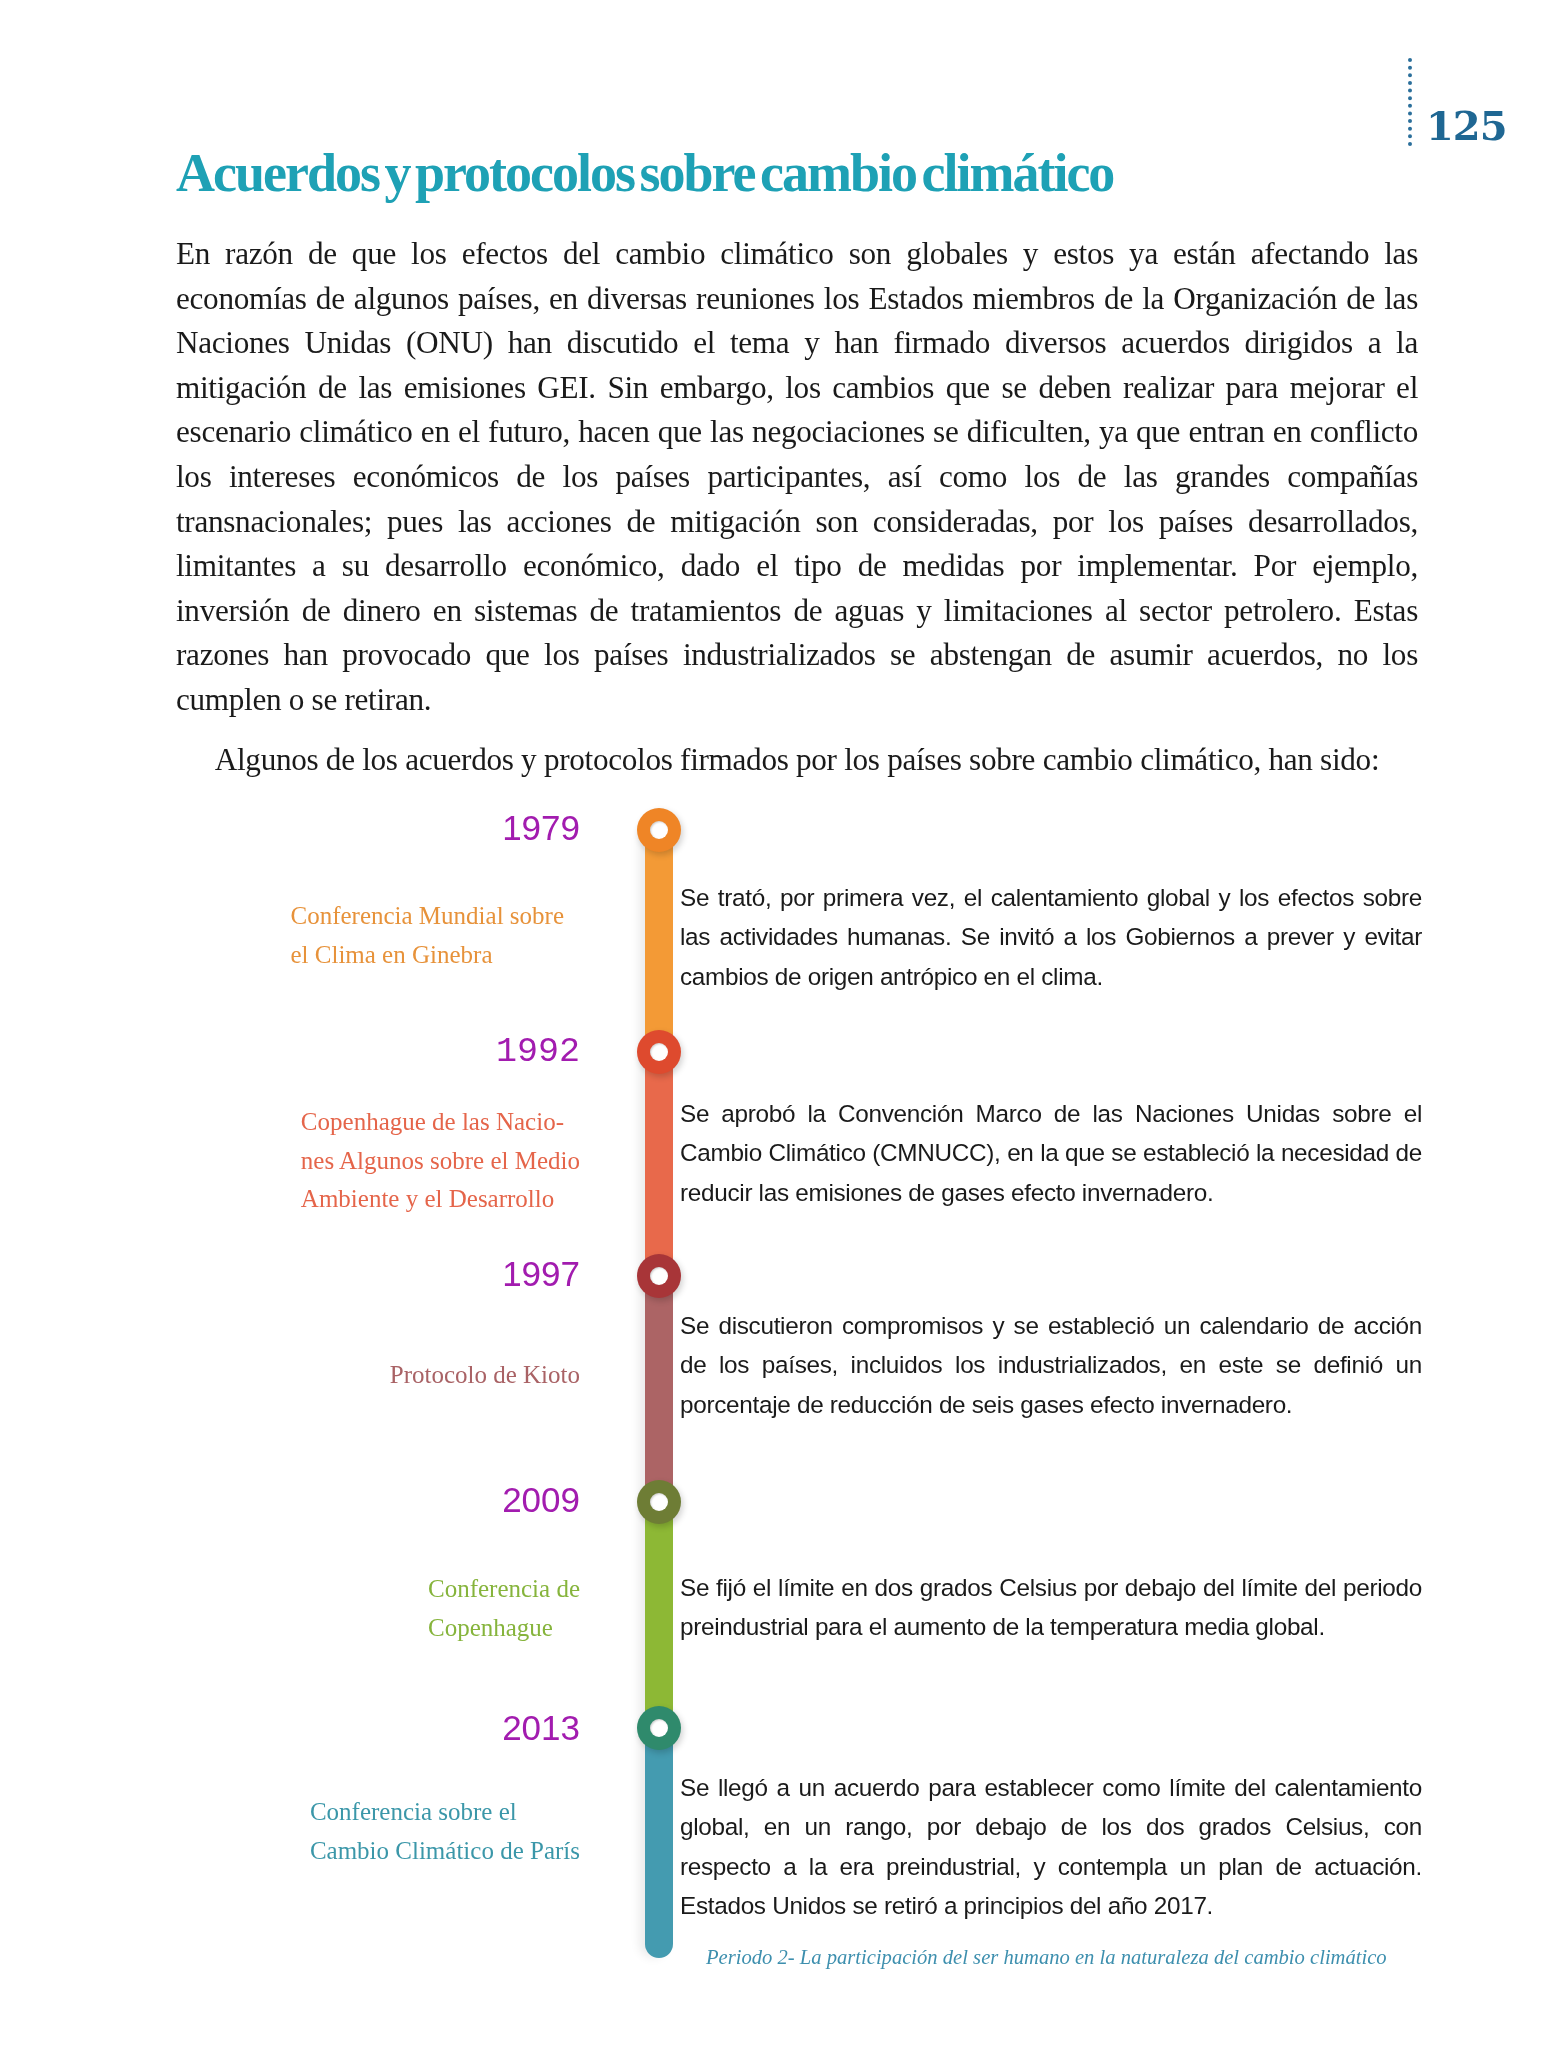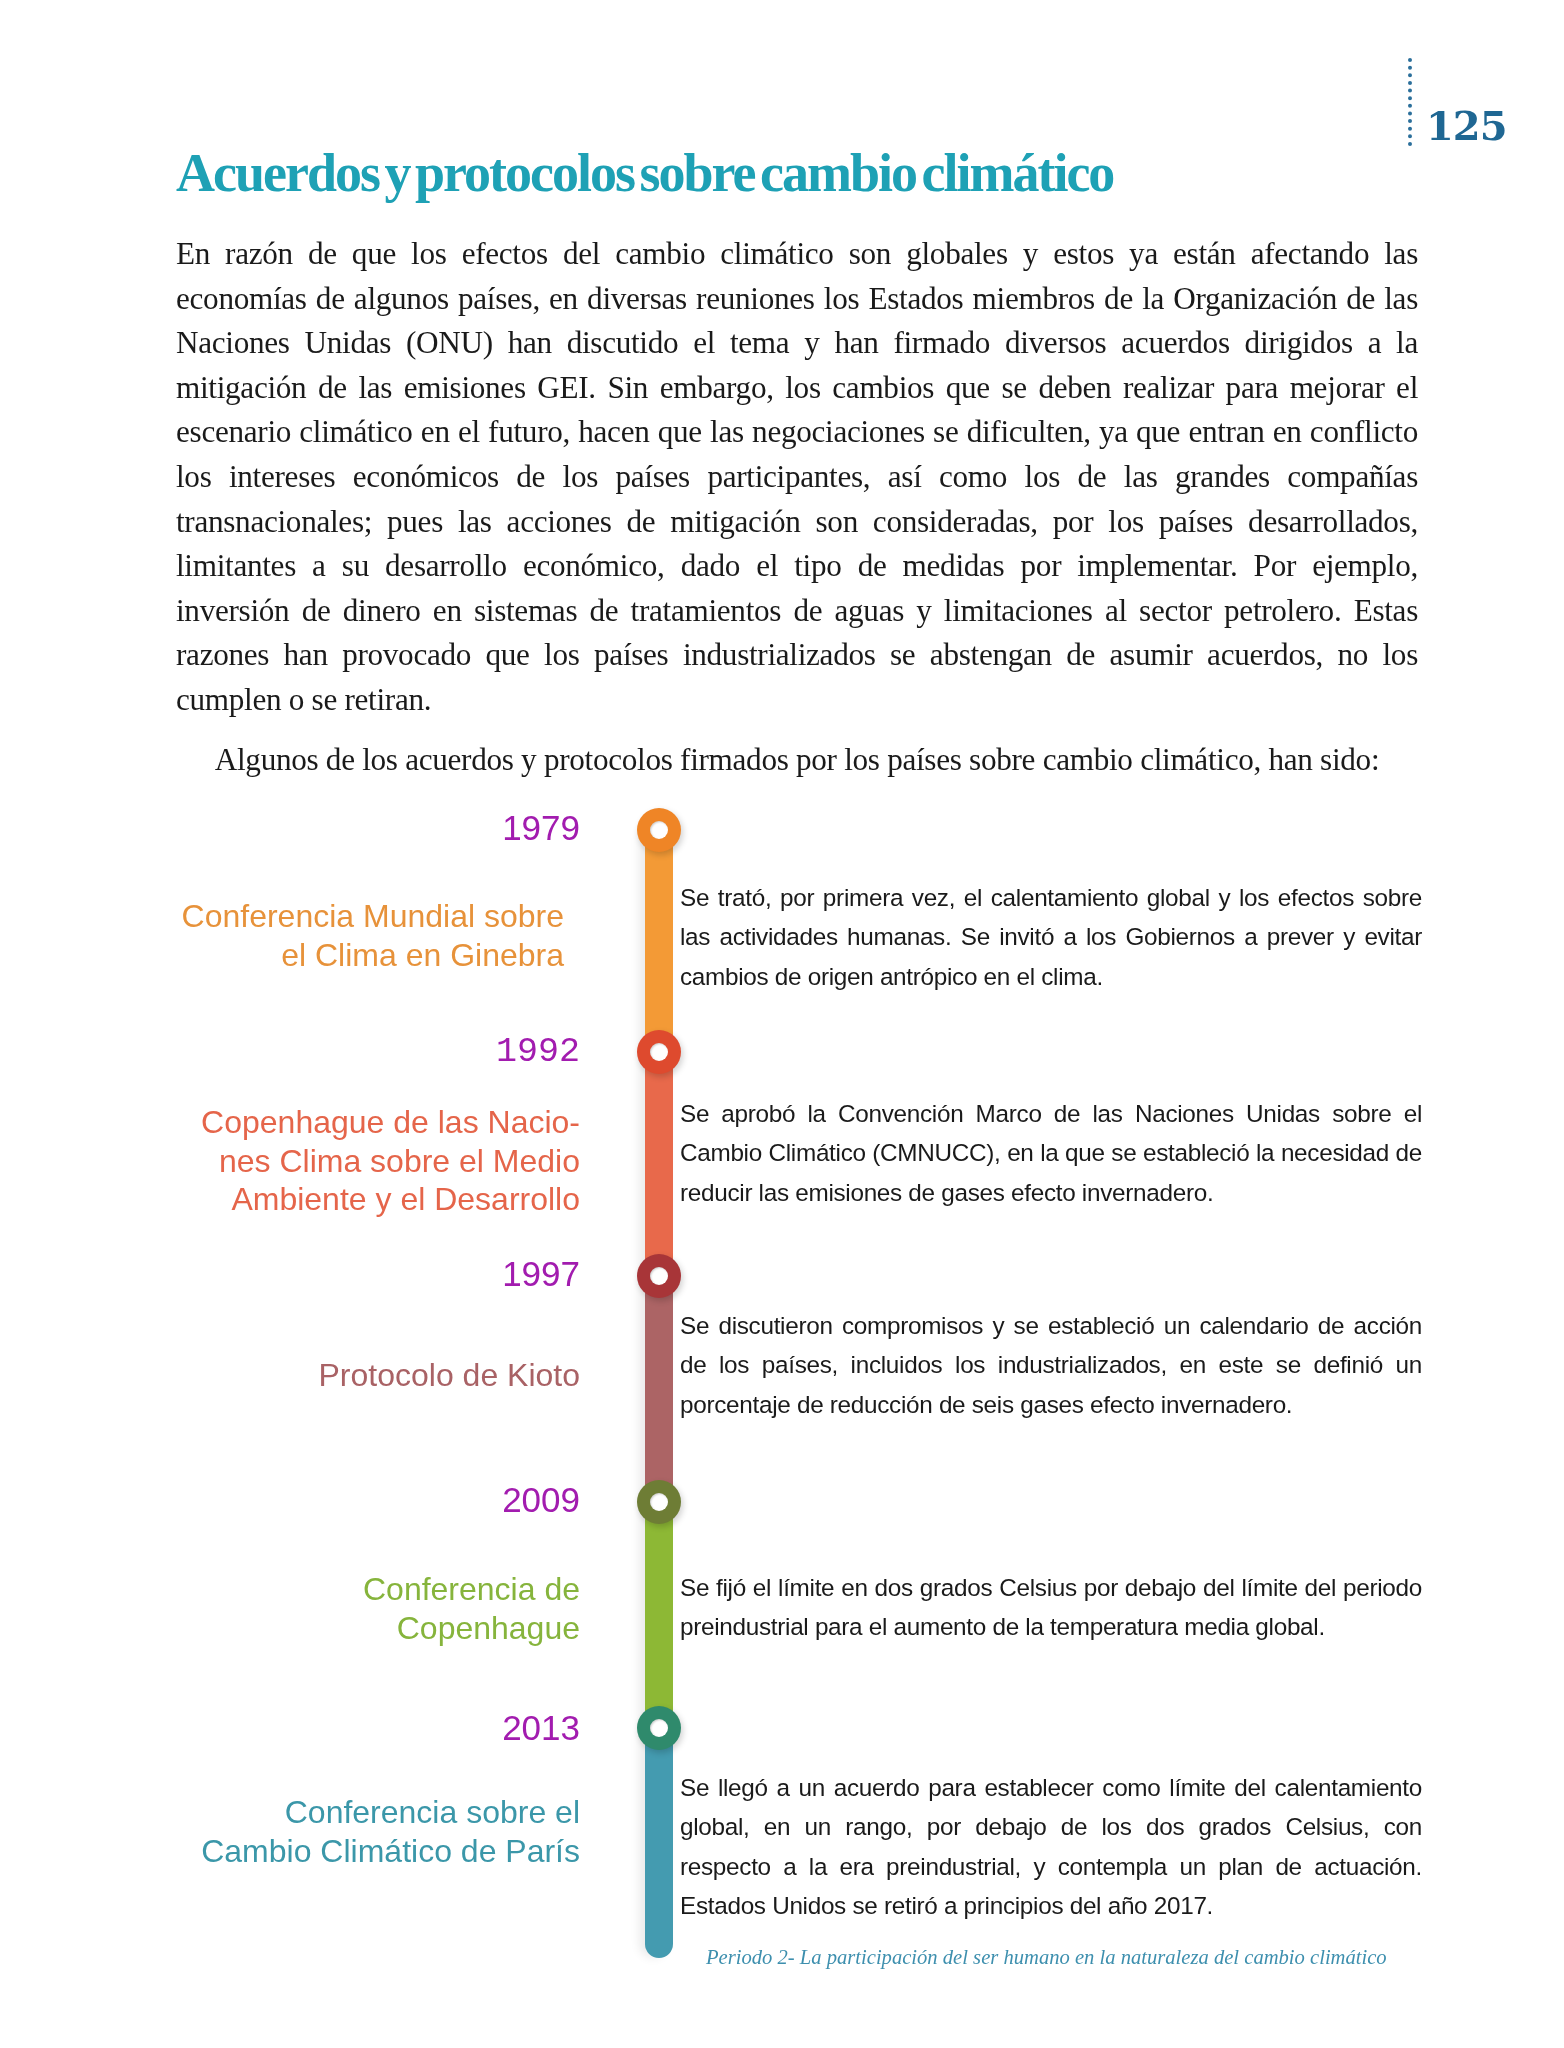--- a/index.html
+++ b/index.html
@@ -9,21 +9,21 @@
     .title { position: absolute; left: 176px; top: 142px; margin: 0; font-family: "Liberation Serif", serif; font-weight: bold; font-size: 54px; color: #1ea1b5; letter-spacing: -2px; word-spacing: -6px; white-space: nowrap; }
     .body-text { position: absolute; left: 176px; width: 1242px; font-family: "Liberation Serif", serif; font-size: 31.2px; line-height: 44.6px; color: #1a1a1a; text-align: justify; margin: 0; letter-spacing: -0.3px; }
     .intro { top: 232px; }
     .lead { top: 738px; text-align: center; }
     .timeline-bar { position: absolute; left: 645px; width: 28px; }
     .bar-shadow { box-shadow: -6px 0 10px rgba(0,0,0,0.08); }
     .bar-end { border-bottom-left-radius: 14px; border-bottom-right-radius: 14px; }
     .node { position: absolute; left: 637px; width: 44px; height: 44px; border-radius: 50%; box-shadow: 2px 3px 6px rgba(0,0,0,0.18); }
     .node-inner { position: absolute; left: 13px; top: 13px; width: 18px; height: 18px; border-radius: 50%; background: #ffffff; box-shadow: inset 1px 1px 2px rgba(0,0,0,0.2); }
     .year { position: absolute; right: 984px; font-family: "Liberation Sans", sans-serif; font-size: 35px; color: #a21caf; text-align: right; }
-    .event-name { position: absolute; right: 984px; font-family: Liberation Sans, sans-serif; font-size: 32px; line-height: 38.5px; text-align: right; white-space: nowrap; }
+    .event-name { position: absolute; right: 984px; font-family: Liberation Serif, serif; font-size: 25px; line-height: 38.5px; white-space: nowrap; }
     .event-desc { position: absolute; left: 680px; width: 742px; font-family: "Liberation Sans", sans-serif; font-size: 24.3px; line-height: 39.3px; color: #1a1a1a; text-align: justify; margin: 0; letter-spacing: -0.3px; }
     .footer { position: absolute; left: 706px; top: 1946px; font-family: "Liberation Serif", serif; font-style: italic; font-size: 20.6px; color: #3d8fae; white-space: nowrap; }
   </style>
 </head>
 <body>
 
 <div class="page-number-wrap">
   <span class="page-number" style="color: rgb(31, 103, 147);">125</span>
 </div>
 
@@ -63,21 +63,21 @@
       <div>Conferencia Mundial sobre</div>
       <div>el Clima en Ginebra</div>
     </div>
     <p class="event-desc" style="top:878px;">Se trató, por primera vez, el calentamiento global y los efectos sobre las actividades humanas. Se invitó a los Gobiernos a prever y evitar cambios de origen antrópico en el clima.</p>
   </div>
 
   <div>
     <div class="year" style="top:1032px;font-family:Liberation Mono, monospace;">1992</div>
     <div class="event-name" style="top: 1103px; color: rgb(229, 101, 74);">
       <div>Copenhague de las Nacio-</div>
-      <div>nes Clima sobre el Medio</div>
+      <div>nes Algunos sobre el Medio</div>
       <div>Ambiente y el Desarrollo</div>
     </div>
     <p class="event-desc" style="top:1094px;">Se aprobó la Convención Marco de las Naciones Unidas sobre el Cambio Climático (CMNUCC), en la que se estableció la necesidad de reducir las emisiones de gases efecto invernadero.</p>
   </div>
 
   <div>
     <div class="year" style="top:1254px;">1997</div>
     <div class="event-name" style="top: 1356px; color: rgb(169, 98, 101); margin-left: 24px;">
       <div>Protocolo de Kioto</div>
     </div>

